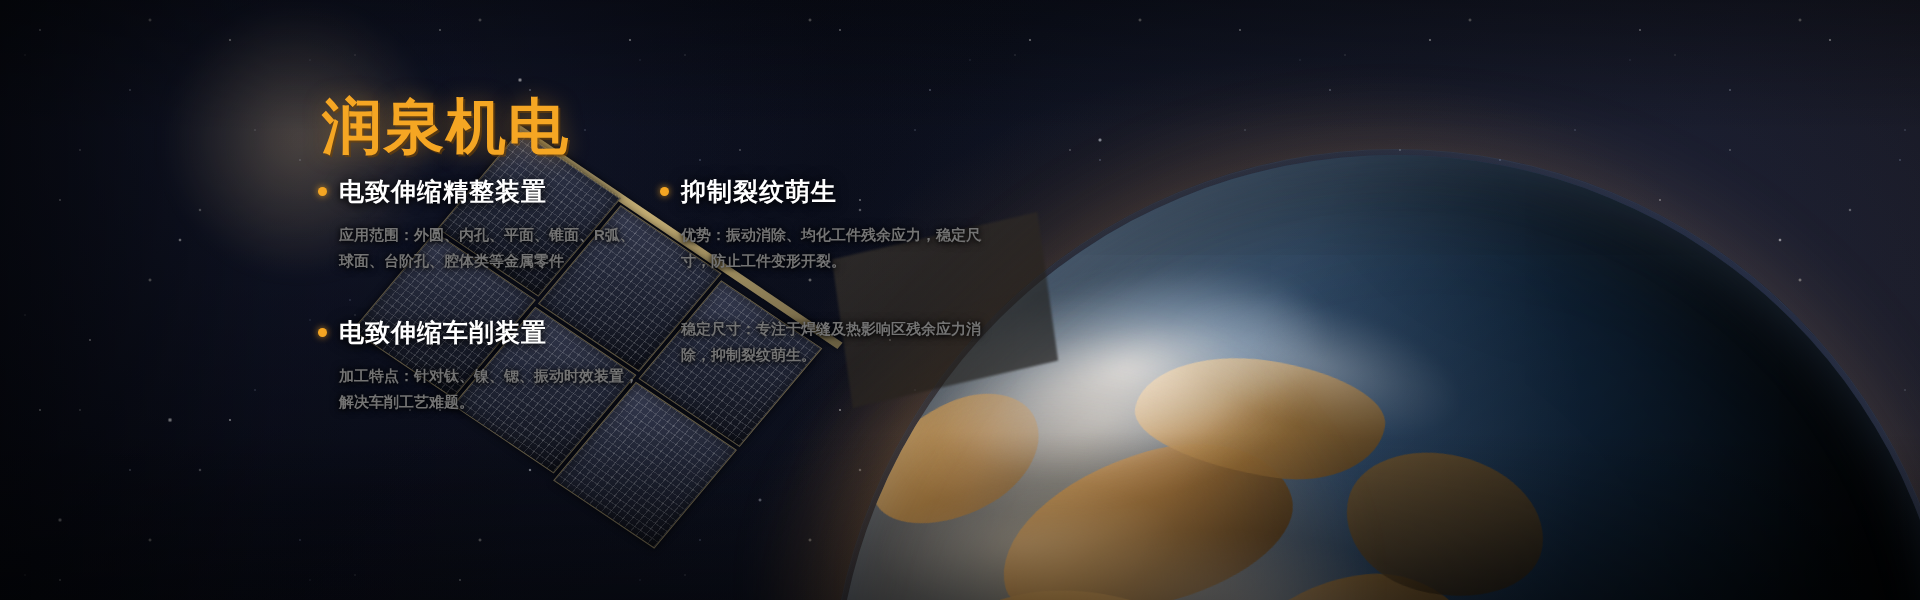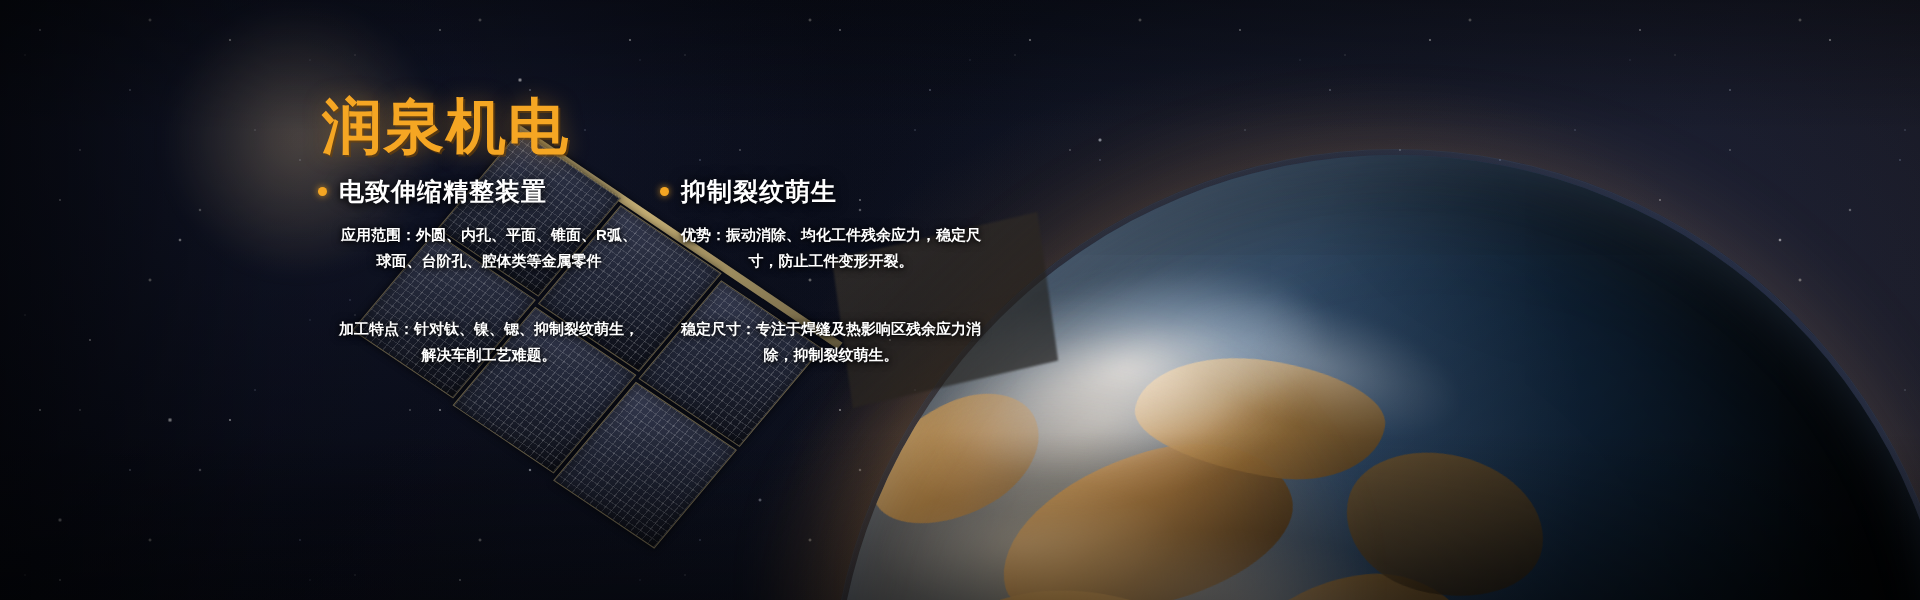--- a/index.html
+++ b/index.html
@@ -216,21 +216,21 @@
     text-shadow:
       2px 2px 0 rgba(120,70,0,0.55),
       0 0 22px rgba(245,166,35,0.35);
     white-space:nowrap;
   }
   .features {
     position:absolute;
     left:318px; top:168px;
     width:1000px;
   }
-  .frow { display:flex;text-align:center; }
+  .frow { display:flex; }
   .fcol { width:330px; }
   .fcol.right { width:360px; margin-left:12px; }
   .fitem { margin-bottom:42px; }
   .fhead {
     display:flex;
     align-items:center;
     gap:12px;
     margin-bottom:14px;
     white-space:nowrap;
   }
@@ -245,21 +245,21 @@
     font-size:25px;
     font-weight:bold;
     color:#ffffff;
     letter-spacing:1px;
     text-shadow:0 2px 6px rgba(0,0,0,0.85), 0 0 14px rgba(0,0,0,0.6);
   }
   .fbody {
     margin-left:21px;
     font-size:15px;
     line-height:26px;
-    color:#ffffff;
+    color:#737373;
     font-weight:bold;
     text-shadow:0 1px 4px rgba(0,0,0,0.95), 0 0 10px rgba(0,0,0,0.75);
     max-width:300px;
   }
   .fcol.right .fbody { max-width:300px;font-family:Liberation Serif, serif; }
 </style>
 </head>
 <body>
 
 <div id="banner">
@@ -313,21 +313,25 @@
         <div class="fcol">
           <div class="fitem">
             <div class="fhead">
               <span class="dot"></span>
               <span class="t">电致伸缩精整装置</span>
             </div>
             <div class="fbody">应用范围：外圆、内孔、平面、锥面、R弧、球面、台阶孔、腔体类等金属零件</div>
           </div>
 
           <div class="fitem">
-            <div class="fbody">加工特点：针对钛、镍、锶、抑制裂纹萌生，解决车削工艺难题。</div>
+            <div class="fhead">
+              <span class="dot"></span>
+              <span class="t">电致伸缩车削装置</span>
+            </div>
+            <div class="fbody">加工特点：针对钛、镍、锶、振动时效装置，解决车削工艺难题。</div>
           </div>
         </div>
 
         <div class="fcol right">
           <div class="fitem">
             <div class="fhead">
               <span class="dot"></span>
               <span class="t">抑制裂纹萌生</span>
             </div>
             <div class="fbody">优势：振动消除、均化工件残余应力，稳定尺寸，防止工件变形开裂。</div>

